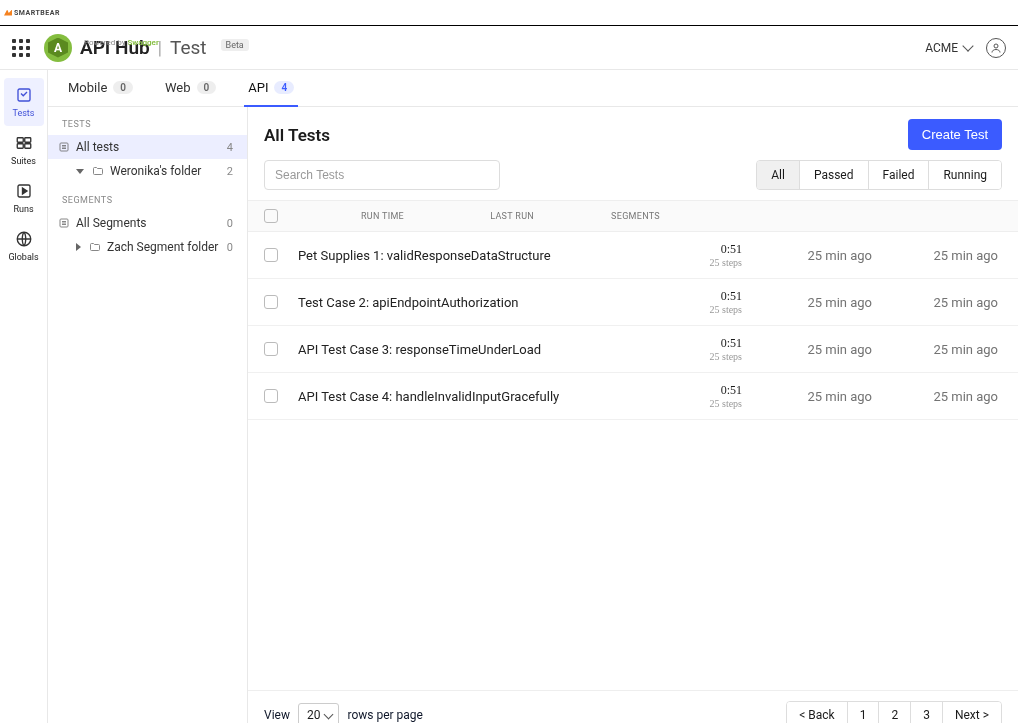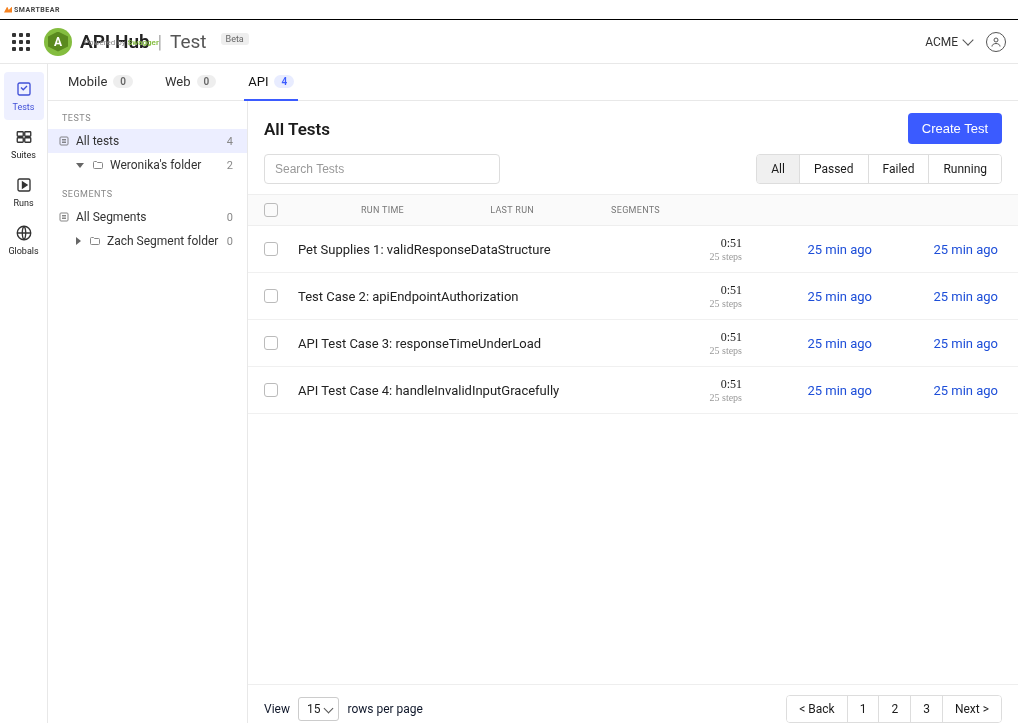--- a/index.html
+++ b/index.html
@@ -1,18 +1,18 @@
 <!DOCTYPE html>
 <html><head>
 <meta charset="utf-8">
 <style>
 * { box-sizing: border-box; margin: 0; padding: 0; }
 body { font-family: -apple-system, BlinkMacSystemFont, "Segoe UI", Roboto, Helvetica, Arial, sans-serif; font-size: 13px; color: #1b1b1b; background: #fff; width: 1018px; height: 723px; overflow: hidden; }
 
-.topstrip { height: 20px; background: #fff; border-bottom: 1px solid #000; display:flex; align-items:center; padding-left:4px; }
+.topstrip { height: 26px; background: #fff; border-bottom: 1px solid #000; display:flex; align-items:center; padding-left:4px; }
 .topstrip .sb { font-size: 7px; font-weight:700; letter-spacing:0.5px; color:#444; display:flex; align-items:center; gap:2px;}
 .topstrip .sb-logo { width:8px; height:6px; background:#f58220; clip-path: polygon(0 100%, 40% 0, 60% 60%, 100% 0, 100% 100%);}
 
 .header { height: 44px; display: flex; align-items: center; padding: 0 12px; border-bottom: 1px solid #e8e8e8; }
 .apps-grid { width:18px; height:18px; display:grid; grid-template-columns:repeat(3,4px); grid-template-rows:repeat(3,4px); gap:3px; margin-right:14px; cursor:pointer;}
 .apps-grid span { background:#333; border-radius:1px;}
 .hex { width:28px; height:28px; background:#84bd3f; border-radius:50%; position:relative; display:flex; align-items:center; justify-content:center; margin-right:8px;}
 .hex::before { content:''; position:absolute; width:20px; height:20px; background:#5a8a1f; clip-path: polygon(50% 0,100% 25%,100% 75%,50% 100%,0 75%,0 25%); }
 .hex span { position:relative; color:#fff; font-weight:700; font-size:12px; z-index:1;}
 .brand { display:flex; align-items:baseline; gap:8px;}
@@ -68,21 +68,21 @@
 .col-chk{width:30px;}
 .col-name{flex:1; padding-left:4px;}
 .col-run{width:110px; text-align:right;}
 .col-last{width:130px; text-align:right;}
 .col-created{width:130px; text-align:right; padding-right:4px;}
 .trow { display:flex; align-items:center; padding:10px 16px; border-bottom:1px solid #f0f0f0;}
 .chk { width:14px; height:14px; border:1.5px solid #bbb; border-radius:3px; cursor:pointer;}
 .tname{font-size:13px; color:#222;}
 .runtime{font-size:12px; text-align:right;font-family:Liberation Serif, serif;}
 .runtime .steps{font-size:10px; color:#999; display:block;}
-.tval{font-size:13px; color:#1d4ed8; text-align:right;}
+.tval{font-size:13px; color:#737373; text-align:right;}
 
 .footer { position:absolute; bottom:0; left:0; right:0; border-top:1px solid #eee; padding:10px 16px; display:flex; align-items:center; background:#fff;}
 .footer .lbl{font-size:12px; color:#0f172a;}
 .sel-box{border:1px solid #ccc; border-radius:3px; padding:4px 18px 4px 8px; font-size:12px; margin:0 8px; position:relative; cursor:pointer;}
 .sel-box::after{content:''; position:absolute; right:6px; top:7px; width:6px;height:6px;border-right:1.5px solid #555;border-bottom:1.5px solid #555; transform:rotate(45deg);}
 .pager{margin-left:auto; display:flex; border:1px solid #ddd; border-radius:4px; overflow:hidden;}
 .pg{padding:6px 12px; font-size:12px; border-right:1px solid #ddd; cursor:pointer; background:#fff;}
 .pg:last-child{border-right:none;}
 </style>
 </head>
@@ -277,21 +277,21 @@
               </div>
               <div class="col-name tname">API Test Case 4: handleInvalidInputGracefully</div>
               <div class="col-run runtime">0:51<span class="steps">25 steps</span></div>
               <div class="col-last tval">25 min ago</div>
               <div class="col-created tval">25 min ago</div>
             </div>
           </div>
 
         <div class="footer">
           <span class="lbl">View</span>
-          <div class="sel-box"><span>15</span></div>
+          <div class="sel-box"><span>20</span></div>
           <span class="lbl">rows per page</span>
           <div class="pager">
             <div class="pg">&lt; Back</div>
             <div class="pg">1</div>
             <div class="pg">2</div>
             <div class="pg">3</div>
             <div class="pg">Next &gt;</div>
           </div>
         </div>
       </div>

